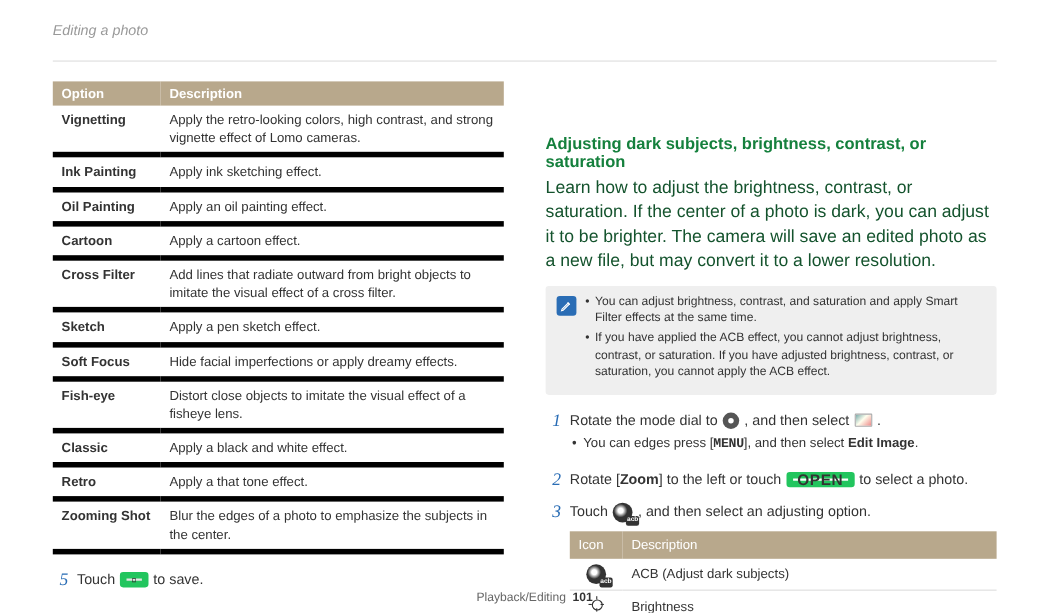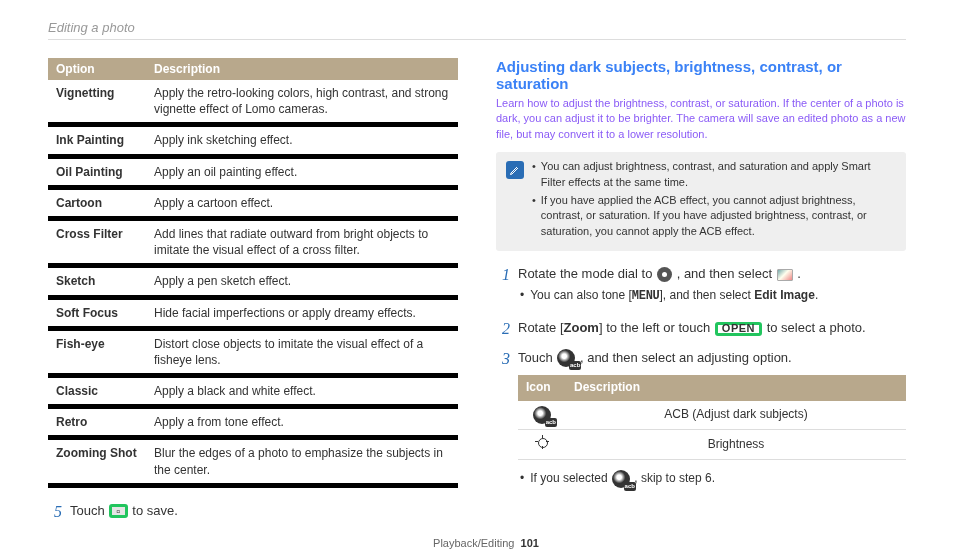--- a/index.html
+++ b/index.html
@@ -12,21 +12,21 @@
     height: 557px;
     padding: 20px 48px 10px 48px;
     position: relative;
   }
   .page-header {
     color: #999;
     font-size: 13px;
     font-style: italic;
     margin-bottom: 18px;
     border-bottom: 1px solid #ddd;
-    padding-bottom: 4px;
+    padding-bottom: 20px;
   }
   .columns { display: flex; gap: 38px; }
   .col { flex: 1; min-width: 0; }
   table.opt-table { width: 100%; border-collapse: collapse; }
   table.opt-table th {
     background: #b8a88c;
     color: #fff;
     text-align: left;
     font-weight: 600;
     padding: 4px 8px;
@@ -47,26 +47,27 @@
     font-family: Georgia, serif;
     font-size: 16px;
     width: 14px;
     text-align: right;
     line-height: 1.2;
   }
   .step-body { flex: 1; font-size: 13px; line-height: 1.45; }
   .sub-bullet { display: flex; gap: 6px; margin-top: 3px; font-size: 12px; padding-left: 2px;}
   .sub-bullet .dot { color: #333; }
   h2.section-title {
-    color: #3b82f6;
+    color: #15803d;
     font-weight: 700;
     font-size: 15px;
     margin-bottom: 4px;
-  }
-  .intro-text { font-size: 11px; line-height: 1.4; margin-bottom: 10px; color:#8b5cf6;}
+    margin-top: 48px;
+  }
+  .intro-text { font-size: 16px; line-height: 1.4; margin-bottom: 10px; color:#14532d;}
   .note-box {
     background: #efefef;
     border-radius: 3px;
     padding: 7px 10px 9px 10px;
     display: flex;
     gap: 8px;
     margin-bottom: 14px;
   }
   .note-icon {
     width: 18px; height: 18px;
@@ -87,46 +88,46 @@
     align-items: center;
     justify-content: center;
     margin: 0 1px;
   }
   .round-dark {
     width: 15px; height: 15px; border-radius: 50%;
     background: #555; position: relative;
   }
   .round-dark::after{ content:""; width:5px;height:5px;background:#fff;border-radius:50%;position:absolute;top:5px;left:5px;}
   .btn-rect {
-    border: 3px solid #22c55e; border-radius: 3px;
-    padding: 0 4px; font-size: 11px; font-weight: 700;
+    border: 6px solid #22c55e; border-radius: 3px;
+    padding: 0 4px; font-size: 14px; font-weight: 700;
     letter-spacing: 0.5px; background:#fff;
     height: 14px; line-height:13px;
   }
   .btn-rect.grey { background:#e5e5e5; }
   .gradient-thumb {
     width: 16px; height: 12px;
     background: linear-gradient(135deg,#7aa 0%,#ffe 45%,#e88 100%);
     border:1px solid #aaa; border-radius:1px;
   }
   .menu-label {
     font-family: Liberation Mono, monospace;
     font-weight: 700;
     font-size: 12px;
     letter-spacing: -0.3px;
   }
   .bold { font-weight: 700; }
   table.icon-table { width: 100%; border-collapse: collapse; margin-top: 8px; }
   table.icon-table th {
     background: #b8a88c; color: #fff; text-align: left;
-    font-weight: 700; padding: 4px 8px; font-size: 12px;
+    font-weight: 400; padding: 4px 8px; font-size: 12px;
   }
   table.icon-table td {
     padding: 5px 8px; border-bottom: 1px solid #ddd;
-    vertical-align: middle; font-size: 12px; text-align: center;
+    vertical-align: middle; font-size: 12px;
   }
   table.icon-table td.ic { width: 48px; text-align: center; }
   .acb-icon {
     width: 18px; height: 18px; border-radius: 50%;
     background: radial-gradient(circle at 40% 40%, #fff 0%, #fff 15%, #333 40%);
     position: relative; display:inline-block; vertical-align:middle;
   }
   .acb-icon::after {
     content: "acb"; position: absolute; bottom: -3px; right: -6px;
     font-size: 6px; font-weight: 700; background:#333; color:#fff;
@@ -218,21 +219,21 @@
       <tr>
             <td class="k">Fish-eye</td>
             <td>Distort close objects to imitate the visual effect of a fisheye lens.</td>
           </tr>
       <tr>
             <td class="k">Classic</td>
             <td>Apply a black and white effect.</td>
           </tr>
       <tr>
             <td class="k">Retro</td>
-            <td>Apply a from tone effect.</td>
+            <td>Apply a that tone effect.</td>
           </tr>
       <tr>
             <td class="k">Zooming Shot</td>
             <td>Blur the edges of a photo to emphasize the subjects in the center.</td>
           </tr>
     </tbody>
       </table>
 
     <div class="step-row">
       <div class="step-num">5</div>
@@ -271,21 +272,21 @@
       <div class="step-num">1</div>
       <div class="step-body">
         <span>Rotate the mode dial to </span>
         <span class="inline-icon round-dark"></span>
         <span>, and then select </span>
         <span class="inline-icon gradient-thumb"></span>
         <span>.</span>
         <div class="sub-bullet">
           <span class="dot">•</span>
           <span>
-            <span>You can also tone [</span><span class="menu-label">MENU</span><span>], and then select </span><span class="bold">Edit Image</span><span>.</span>
+            <span>You can edges press [</span><span class="menu-label">MENU</span><span>], and then select </span><span class="bold">Edit Image</span><span>.</span>
           </span>
         </div>
       </div>
     </div>
 
     <div class="step-row">
       <div class="step-num">2</div>
       <div class="step-body">
         <span>Rotate [</span><span class="bold">Zoom</span><span>] to the left or touch </span>
         <span class="inline-icon btn-rect">OPEN</span>

